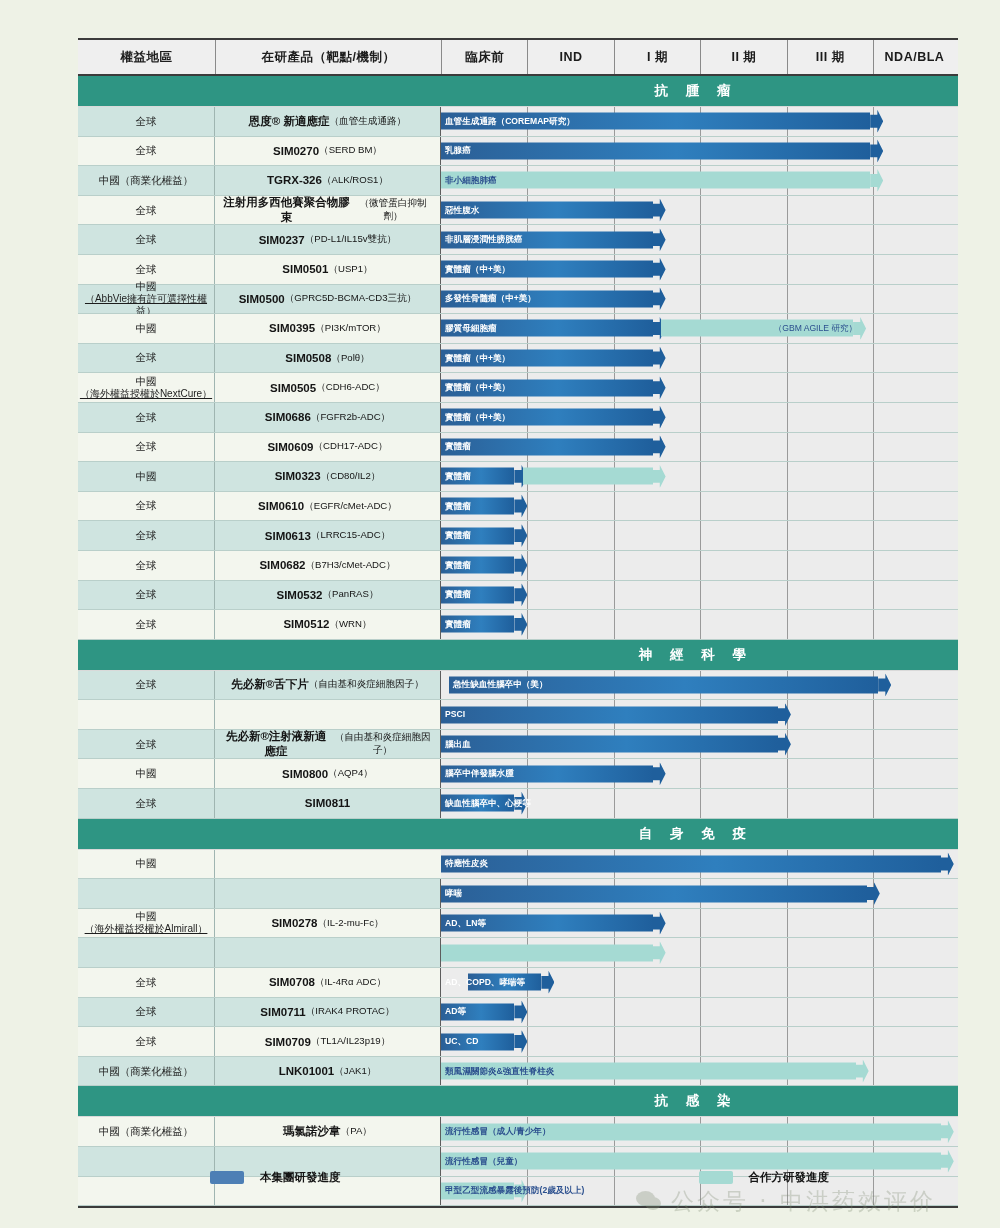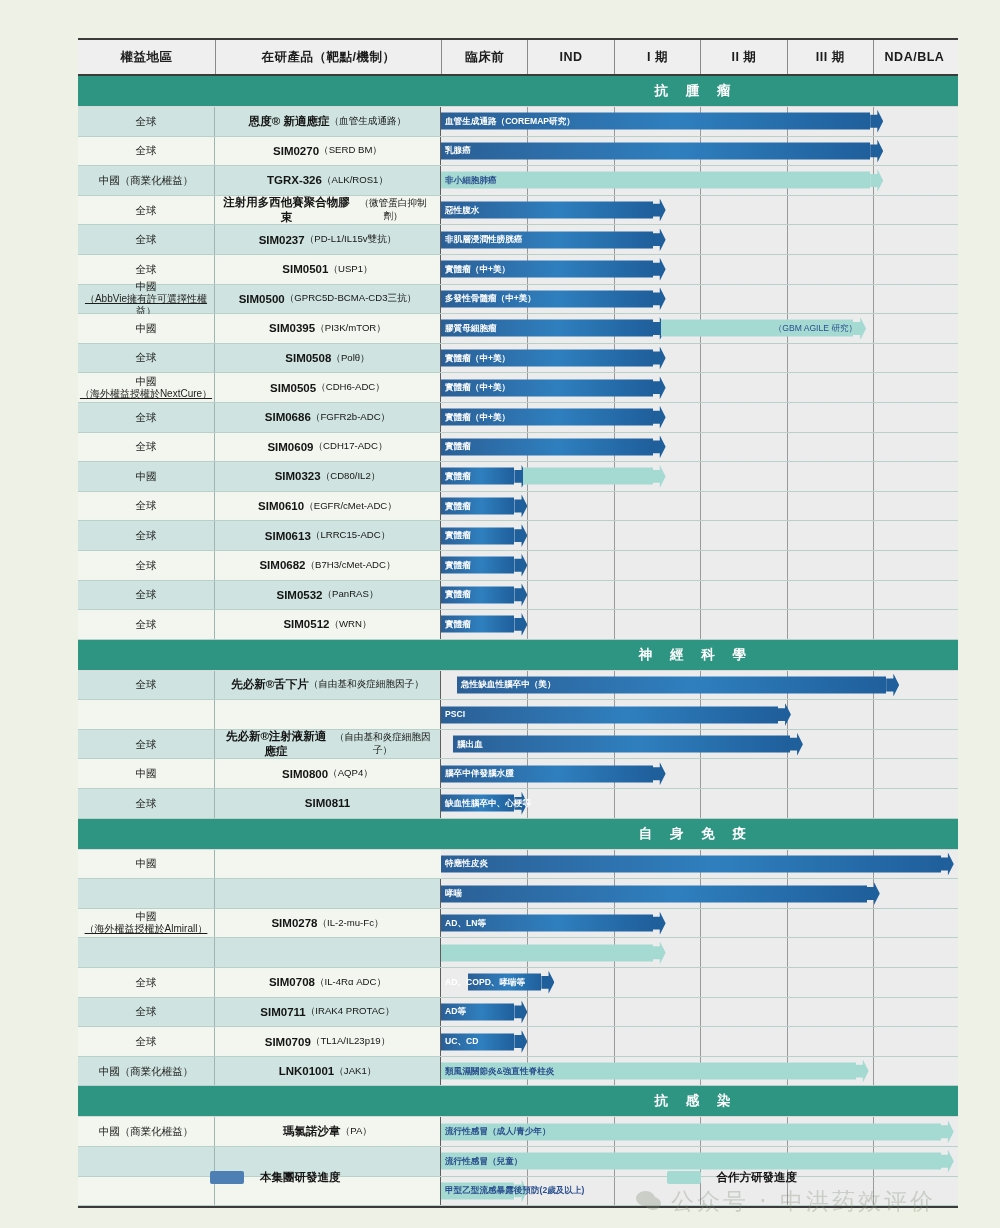--- a/index.html
+++ b/index.html
@@ -85,21 +85,21 @@
   .bar .note{
     position:absolute;top:50%;transform:translateY(-50%);
     font-size:8.6px;color:#2b4f8e;white-space:nowrap;line-height:1;
   }
 
   
   .botline{height:0;border-bottom:2px solid #3b3b3b;}
 
   
   .legend{position:absolute;left:78px;top:1165px;width:880px;height:24px;
-          display:flex;align-items:center;}
+          display:flex;align-items:center;gap:32px;}
   .legend .sw{width:34px;height:13px;border-radius:2px;flex-shrink:0;}
   .legend .sw.d{background:#4d7fb5;}
   .legend .sw.l{background:#a5dad3;}
   .legend .tx{font-size:11.5px;font-weight:bold;color:#141414;margin-left:16px;white-space:nowrap;}
   .legend .g1{margin-left:132px;display:flex;align-items:center;}
   .legend .g2{margin-left:326px;display:flex;align-items:center;}
 
   
   .wm{position:absolute;left:636px;top:1186px;display:flex;align-items:center;
       opacity:.30;}
@@ -565,21 +565,21 @@
             <b>先必新®舌下片</b>
             <span class="mech">（自由基和炎症細胞因子）</span>
           </div>
         </div>
         <div class="tl">
           <div class="gl" style="left: 86.4px;"></div>
           <div class="gl" style="left: 172.8px;"></div>
           <div class="gl" style="left: 259.2px;"></div>
           <div class="gl" style="left: 345.6px;"></div>
           <div class="gl" style="left: 432px;"></div>
-          <div class="bar dark" style="left: 16px; width: 442.2px;">
+          <div class="bar dark" style="left: 8px; width: 442.2px;">
             <div class="body"></div>
             <div class="head"></div>
             <div class="lbl">急性缺血性腦卒中（美）</div>
           </div>
         </div>
       </div>
       <div class="row even" style="height: 28.6px;">
         <div class="lft">
           <div class="reg">
             <div></div>
@@ -611,21 +611,21 @@
             <b>先必新®注射液新適應症</b>
             <span class="mech">（自由基和炎症細胞因子）</span>
           </div>
         </div>
         <div class="tl">
           <div class="gl" style="left: 86.4px;"></div>
           <div class="gl" style="left: 172.8px;"></div>
           <div class="gl" style="left: 259.2px;"></div>
           <div class="gl" style="left: 345.6px;"></div>
           <div class="gl" style="left: 432px;"></div>
-          <div class="bar dark" style="left: 12px; width: 349.92px;">
+          <div class="bar dark" style="left: 0px; width: 349.92px;">
             <div class="body"></div>
             <div class="head"></div>
             <div class="lbl">腦出血</div>
           </div>
         </div>
       </div>
       <div class="row even" style="height: 28.6px;">
         <div class="lft">
           <div class="reg">
             <div>中國</div>

